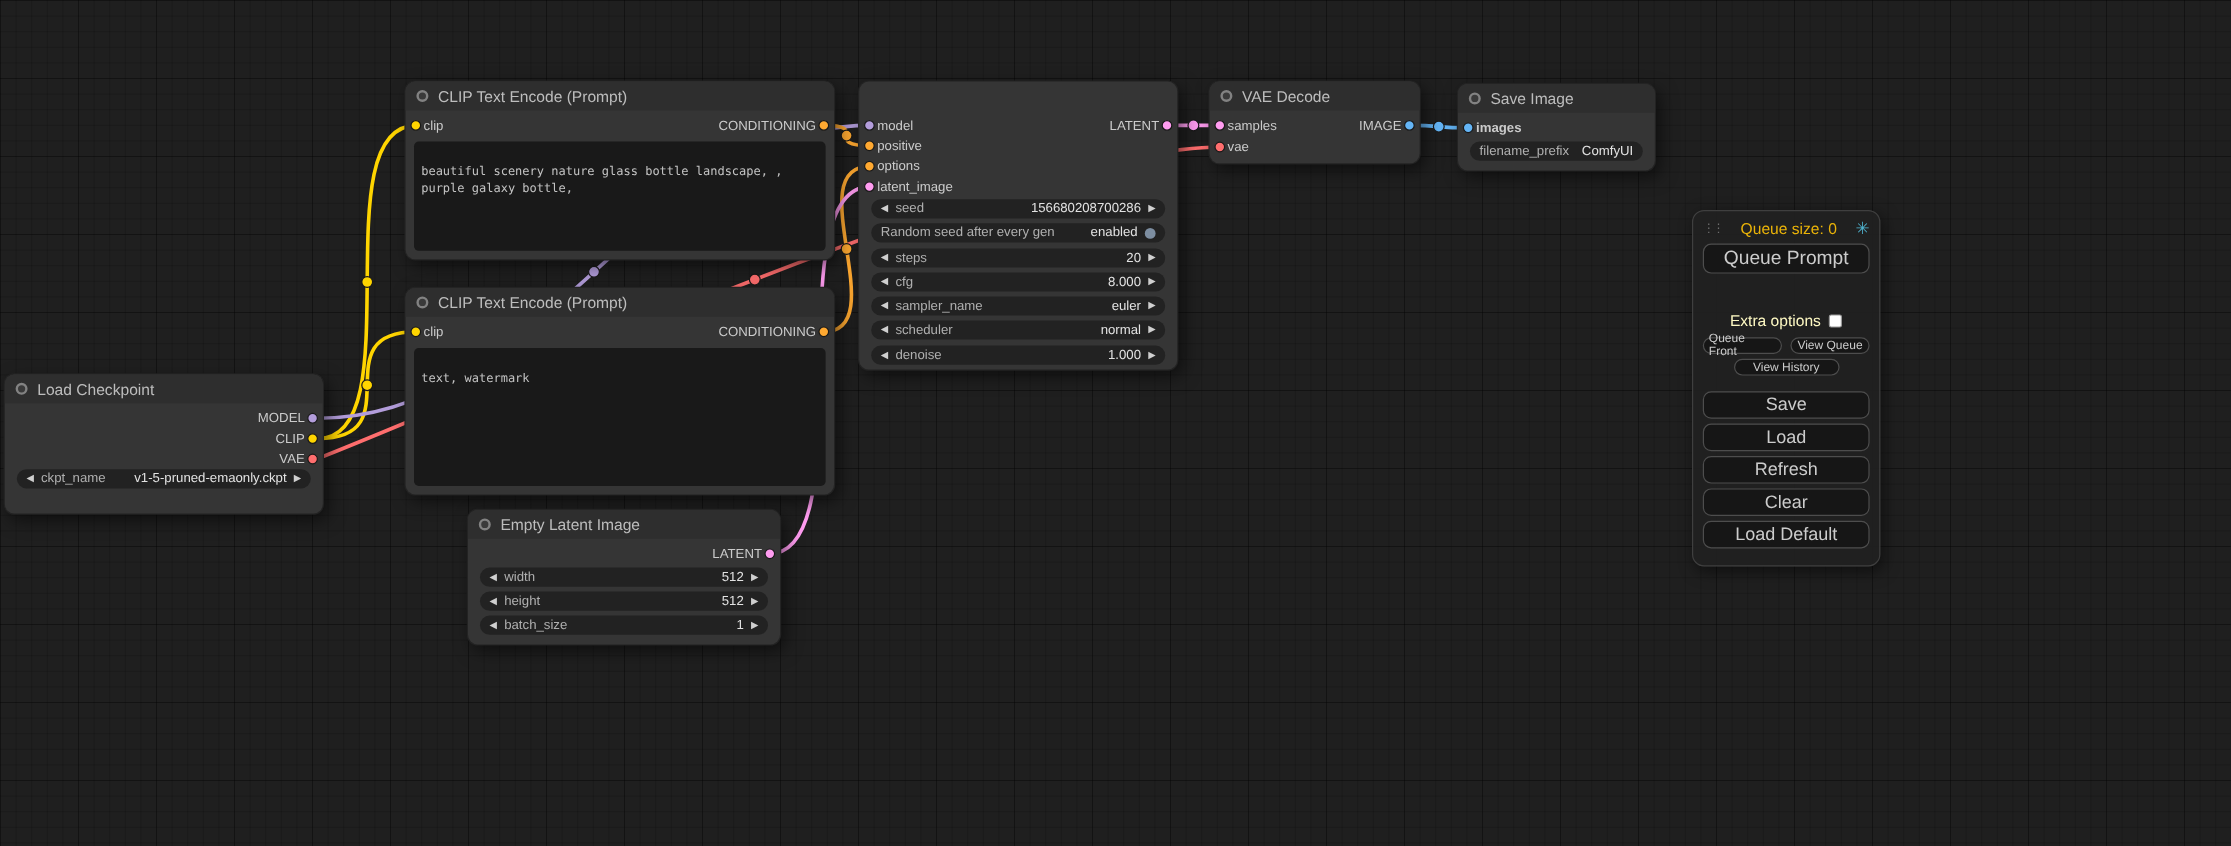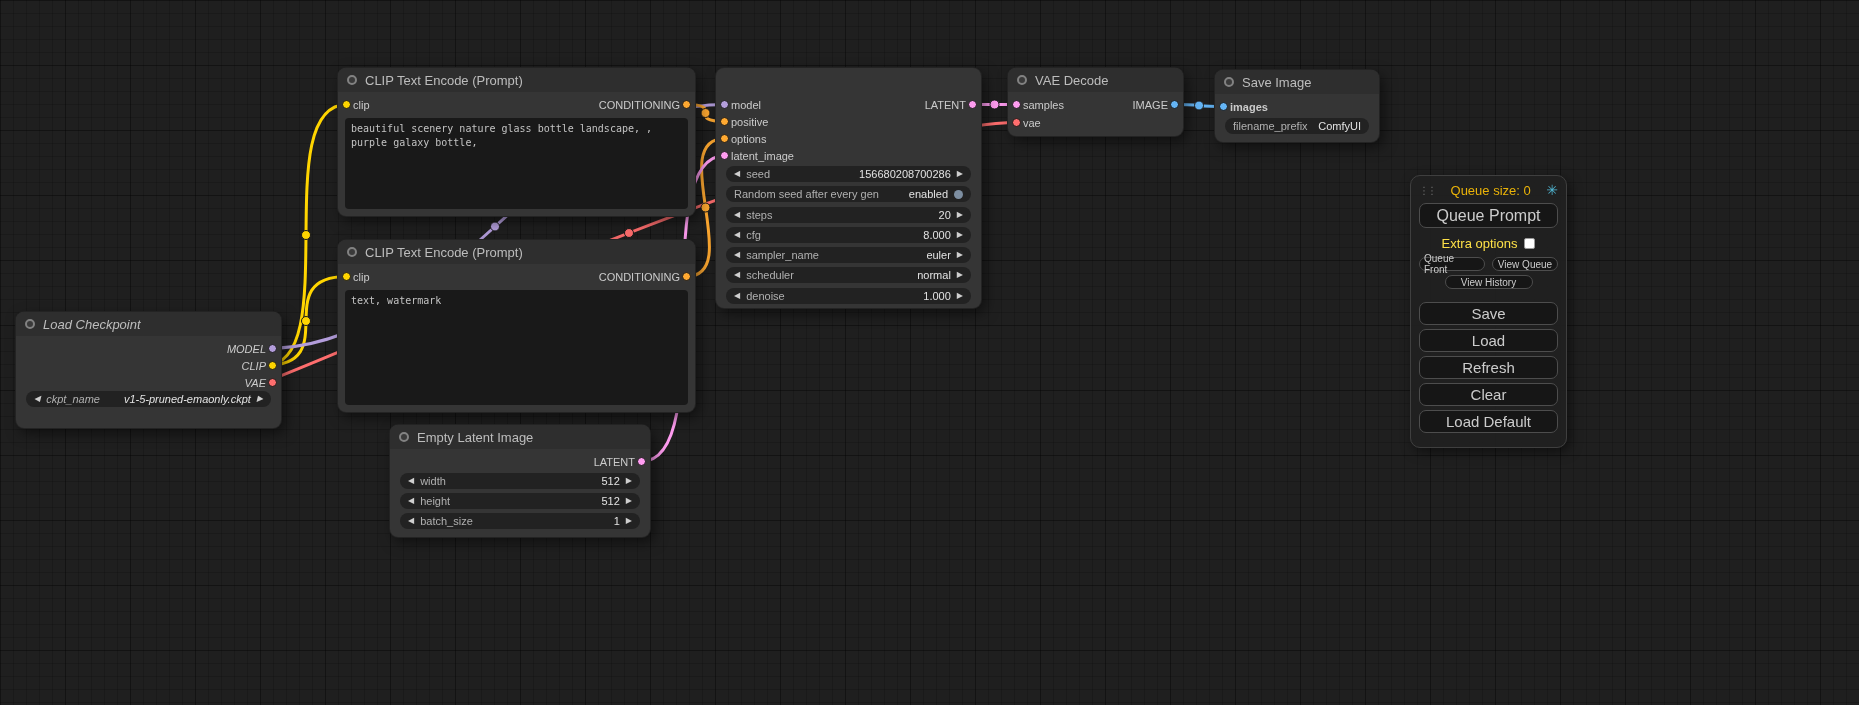--- a/index.html
+++ b/index.html
@@ -43,38 +43,38 @@
         border-radius:8px;display:flex;align-items:center;padding:0 8px;
         font-size:11px;color:#b0b0b0;gap:6px;box-sizing:border-box;}
   .widget .arrow{font-size:8px;color:#cfcfcf;flex:none;line-height:1;}
   .widget .w-name{flex:none;}
   .widget .w-value{flex:1;text-align:right;color:#e2e2e2;}
   .widget.toggle .w-name{flex:1;}
   .widget.toggle .w-value{flex:none;}
   .toggle-dot{width:9px;height:9px;border-radius:50%;background:#7d8ea1;flex:none;}
 
   .prompt-text{position:absolute;left:7px;right:7px;background:#191919;border-radius:4px;
-        padding:4px 6px;font-family:"DejaVu Sans Mono",monospace;font-size:10px;
+        padding:19px 6px;font-family:"DejaVu Sans Mono",monospace;font-size:10px;
         line-height:1.4;color:#c3c3c3;white-space:pre-wrap;overflow:hidden;
         box-sizing:border-box;}
 
   #menu{position:absolute;left:1410px;top:175px;width:157px;z-index:5;
         background:rgba(32,32,32,.96);border:1px solid #3f3f3f;border-radius:10px;
         padding:6px 8px 10px;box-sizing:border-box;display:flex;flex-direction:column;
         box-shadow:3px 4px 12px rgba(0,0,0,.5);}
   .menu-header{display:flex;align-items:center;margin-bottom:5px;}
   .drag-handle{color:#6e6e6e;font-size:10px;letter-spacing:-2px;flex:none;cursor:grab;}
   .queue-size{flex:1;text-align:center;font-size:13px;color:#eab308;}
   .gear{flex:none;color:#4fb3cf;font-size:14px;cursor:pointer;}
   .btn{background:#161616;border:1px solid #4d4d4d;border-radius:7px;color:#cccccc;
         display:flex;align-items:center;justify-content:center;cursor:pointer;
         box-sizing:border-box;font-family:"Liberation Sans",sans-serif;}
   .btn-queue{height:25px;font-size:16px;margin-bottom:8px;}
   .extra-row{display:flex;align-items:center;justify-content:center;gap:7px;
-        font-size:13px;color:#fde047;margin-bottom:6px;}
+        font-size:13px;color:#fef9c3;margin-bottom:6px;margin-top:24px;}
   .checkbox{width:11px;height:11px;background:#ffffff;border-radius:2px;
         border:1px solid #9a9a9a;box-sizing:border-box;cursor:pointer;}
   .small-row{display:flex;gap:7px;margin-bottom:4px;}
   .btn-small{height:14px;font-size:10px;border-radius:8px;flex:1;padding:0 4px;}
   .btn-history{height:14px;font-size:10px;border-radius:8px;align-self:center;
         width:88px;margin-bottom:13px;}
   .btn-big{height:23px;font-size:15px;margin-bottom:4px;border-radius:7px;}
 </style>
 </head>
 <body>
@@ -95,21 +95,21 @@
     <circle class="link-dot clip" cx="306" cy="321" r="4.5"></circle>
     <circle class="link-dot model" cx="495" cy="226.5" r="4.5"></circle>
     <circle class="link-dot vae" cx="629" cy="233" r="4.5"></circle>
     <circle class="link-dot cond" cx="705.5" cy="113" r="4.5"></circle>
     <circle class="link-dot cond" cx="705.5" cy="207.5" r="4.5"></circle>
     <circle class="link-dot latent" cx="683" cy="308.5" r="4.5"></circle>
     <circle class="link-dot latent" cx="994.5" cy="104.5" r="4.5"></circle>
     <circle class="link-dot image" cx="1199" cy="105.5" r="4.5"></circle>
   </svg>
 
-  <div class="node" style="left:16px;top:312px;width:265px;height:116px;font-style:italic;">
+  <div class="node" style="left:4px;top:312px;width:265px;height:116px;">
     <div class="node-title">
       <span class="collapse-dot"></span>
       <span>Load Checkpoint</span>
     </div>
     <div class="slot out" style="top:28px;">
         <span>MODEL</span>
       </div>
     <div class="slot out" style="top:45px;">
         <span>CLIP</span>
       </div>

